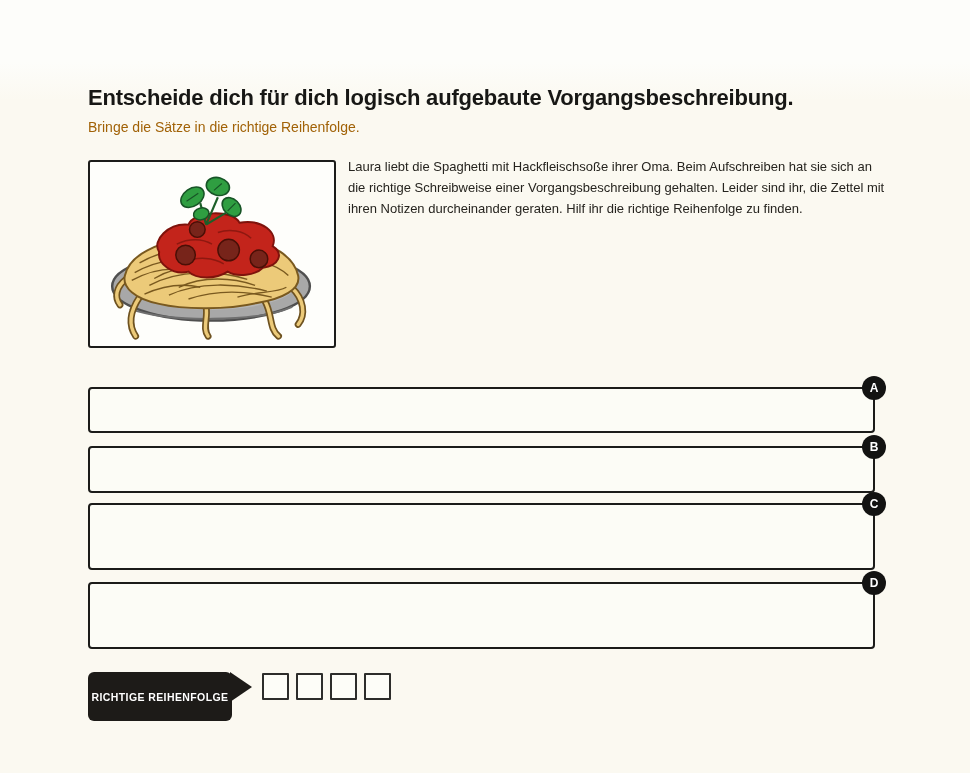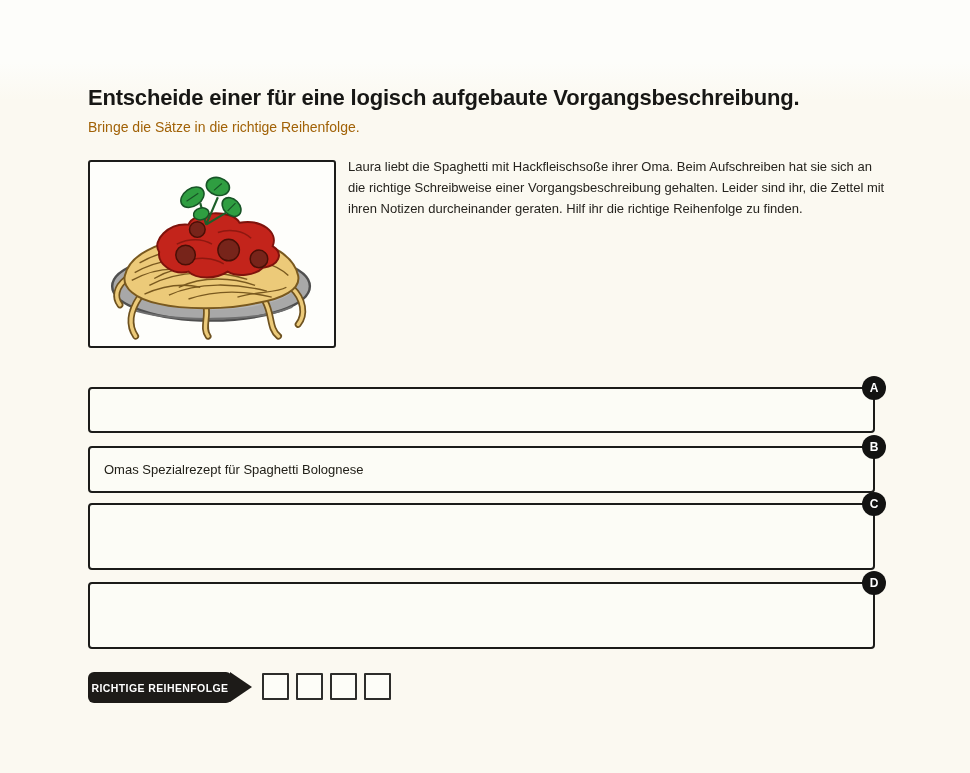--- a/index.html
+++ b/index.html
@@ -50,21 +50,21 @@
   .badge {
     position: absolute; right: -13px; top: -13px;
     width: 24px; height: 24px; border-radius: 50%;
     background: #131312; color: #ffffff;
     font-size: 12px; font-weight: 700;
     display: flex; align-items: center; justify-content: center;
   }
   .answer-row { position: absolute; left: 88px; top: 672px; height: 31px; }
   .order-label {
     position: absolute; left: 0; top: 0;
-    width: 144px; height: 31px;
+    width: 144px; height: 49px;
     background: #1d1b18;
     border-radius: 6px;
     color: #fefefe;
     font-size: 10.5px; font-weight: 700; letter-spacing: 0.4px;
     display: flex; align-items: center; justify-content: center;
     white-space: nowrap;
   }
   .order-label-tip {
     position: absolute; left: 142px; top: 0;
     width: 0; height: 0;
@@ -79,21 +79,21 @@
   .slot {
     width: 27px; height: 27px;
     border: 2px solid #2d2d2b;
     background: #fdfdf8;
     border-radius: 1px;
   }
 </style>
 </head>
 <body>
 
-<h1 class="page-title">Entscheide einer für eine logisch aufgebaute Vorgangsbeschreibung.</h1>
+<h1 class="page-title">Entscheide dich für dich logisch aufgebaute Vorgangsbeschreibung.</h1>
 <div class="page-subtitle">Bringe die Sätze in die richtige Reihenfolge.</div>
 
 <div class="image-box">
   <svg viewBox="0 0 248 188">
 
     <ellipse cx="123" cy="127" rx="101" ry="35" fill="#a8a8a8" stroke="#4f4f4f" stroke-width="2.5"></ellipse>
     <ellipse cx="123" cy="124" rx="88" ry="27" fill="#b6b6b6"></ellipse>
     <path d="M40,150 C80,164 170,164 206,148" fill="none" stroke="#6f6f6f" stroke-width="2"></path>
 
     <g stroke-linecap="round" fill="none">
@@ -157,21 +157,20 @@
 </div>
 
 <p class="intro-text">Laura liebt die Spaghetti mit Hackfleischsoße ihrer Oma. Beim Aufschreiben hat sie sich an die richtige Schreibweise einer Vorgangsbeschreibung gehalten. Leider sind ihr, die Zettel mit ihren Notizen durcheinander geraten. Hilf ihr die richtige Reihenfolge zu finden.</p>
 
 <div class="card card-a">
   <span class="badge">A</span>
 </div>
 
 <div class="card card-b">
   <span class="badge">B</span>
-  <span>Omas Spezialrezept für Spaghetti Bolognese</span>
 </div>
 
 <div class="card card-c">
   <span class="badge">C</span>
 </div>
 
 <div class="card card-d">
   <span class="badge">D</span>
 </div>
 

